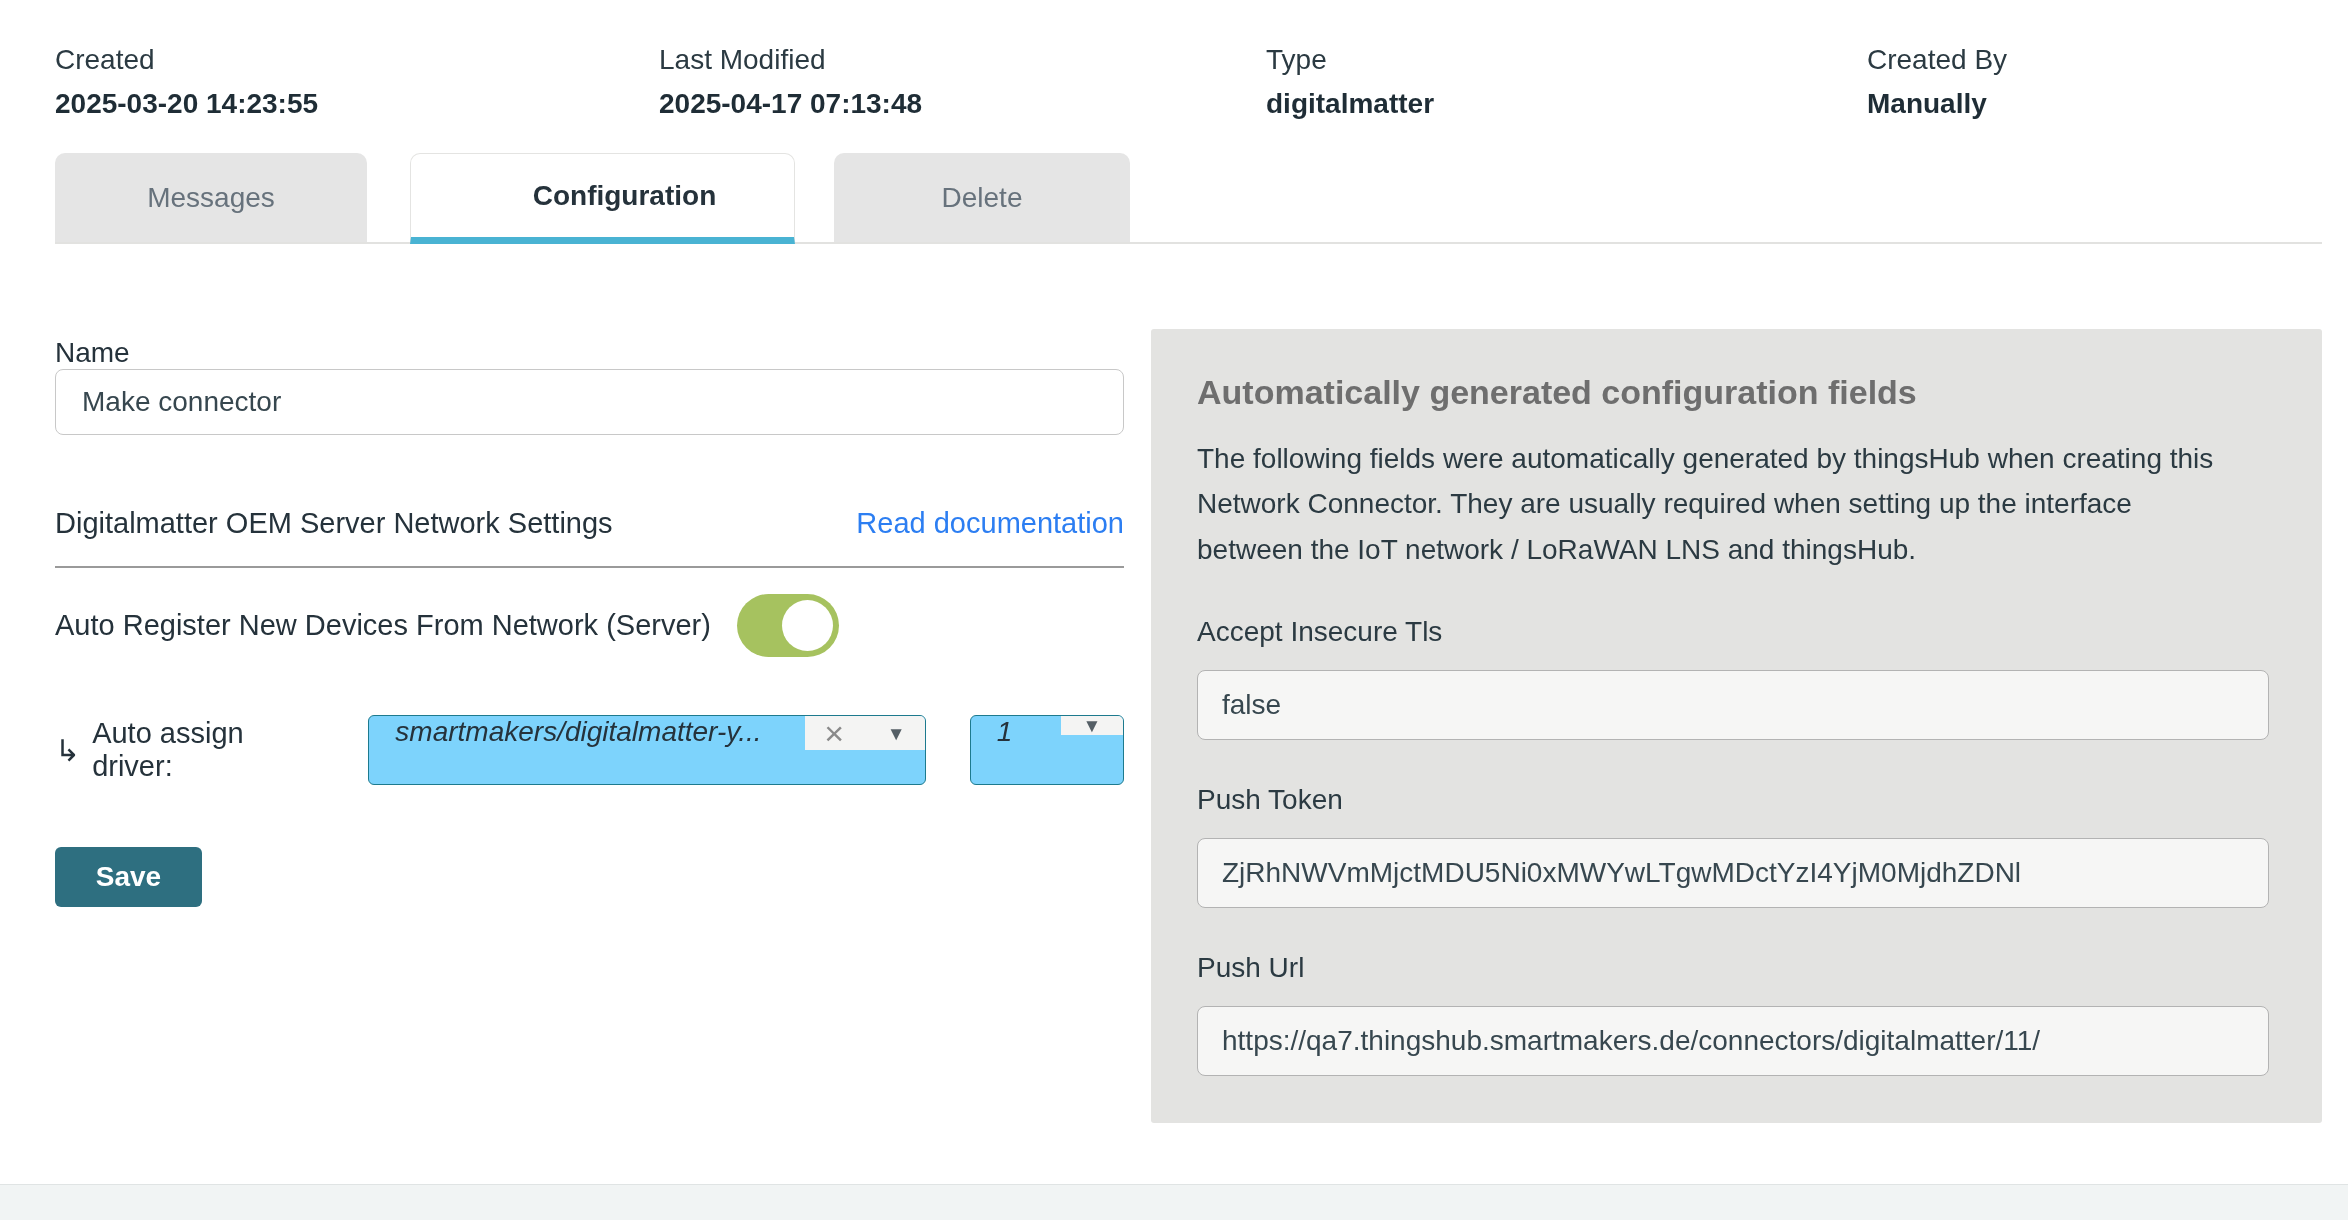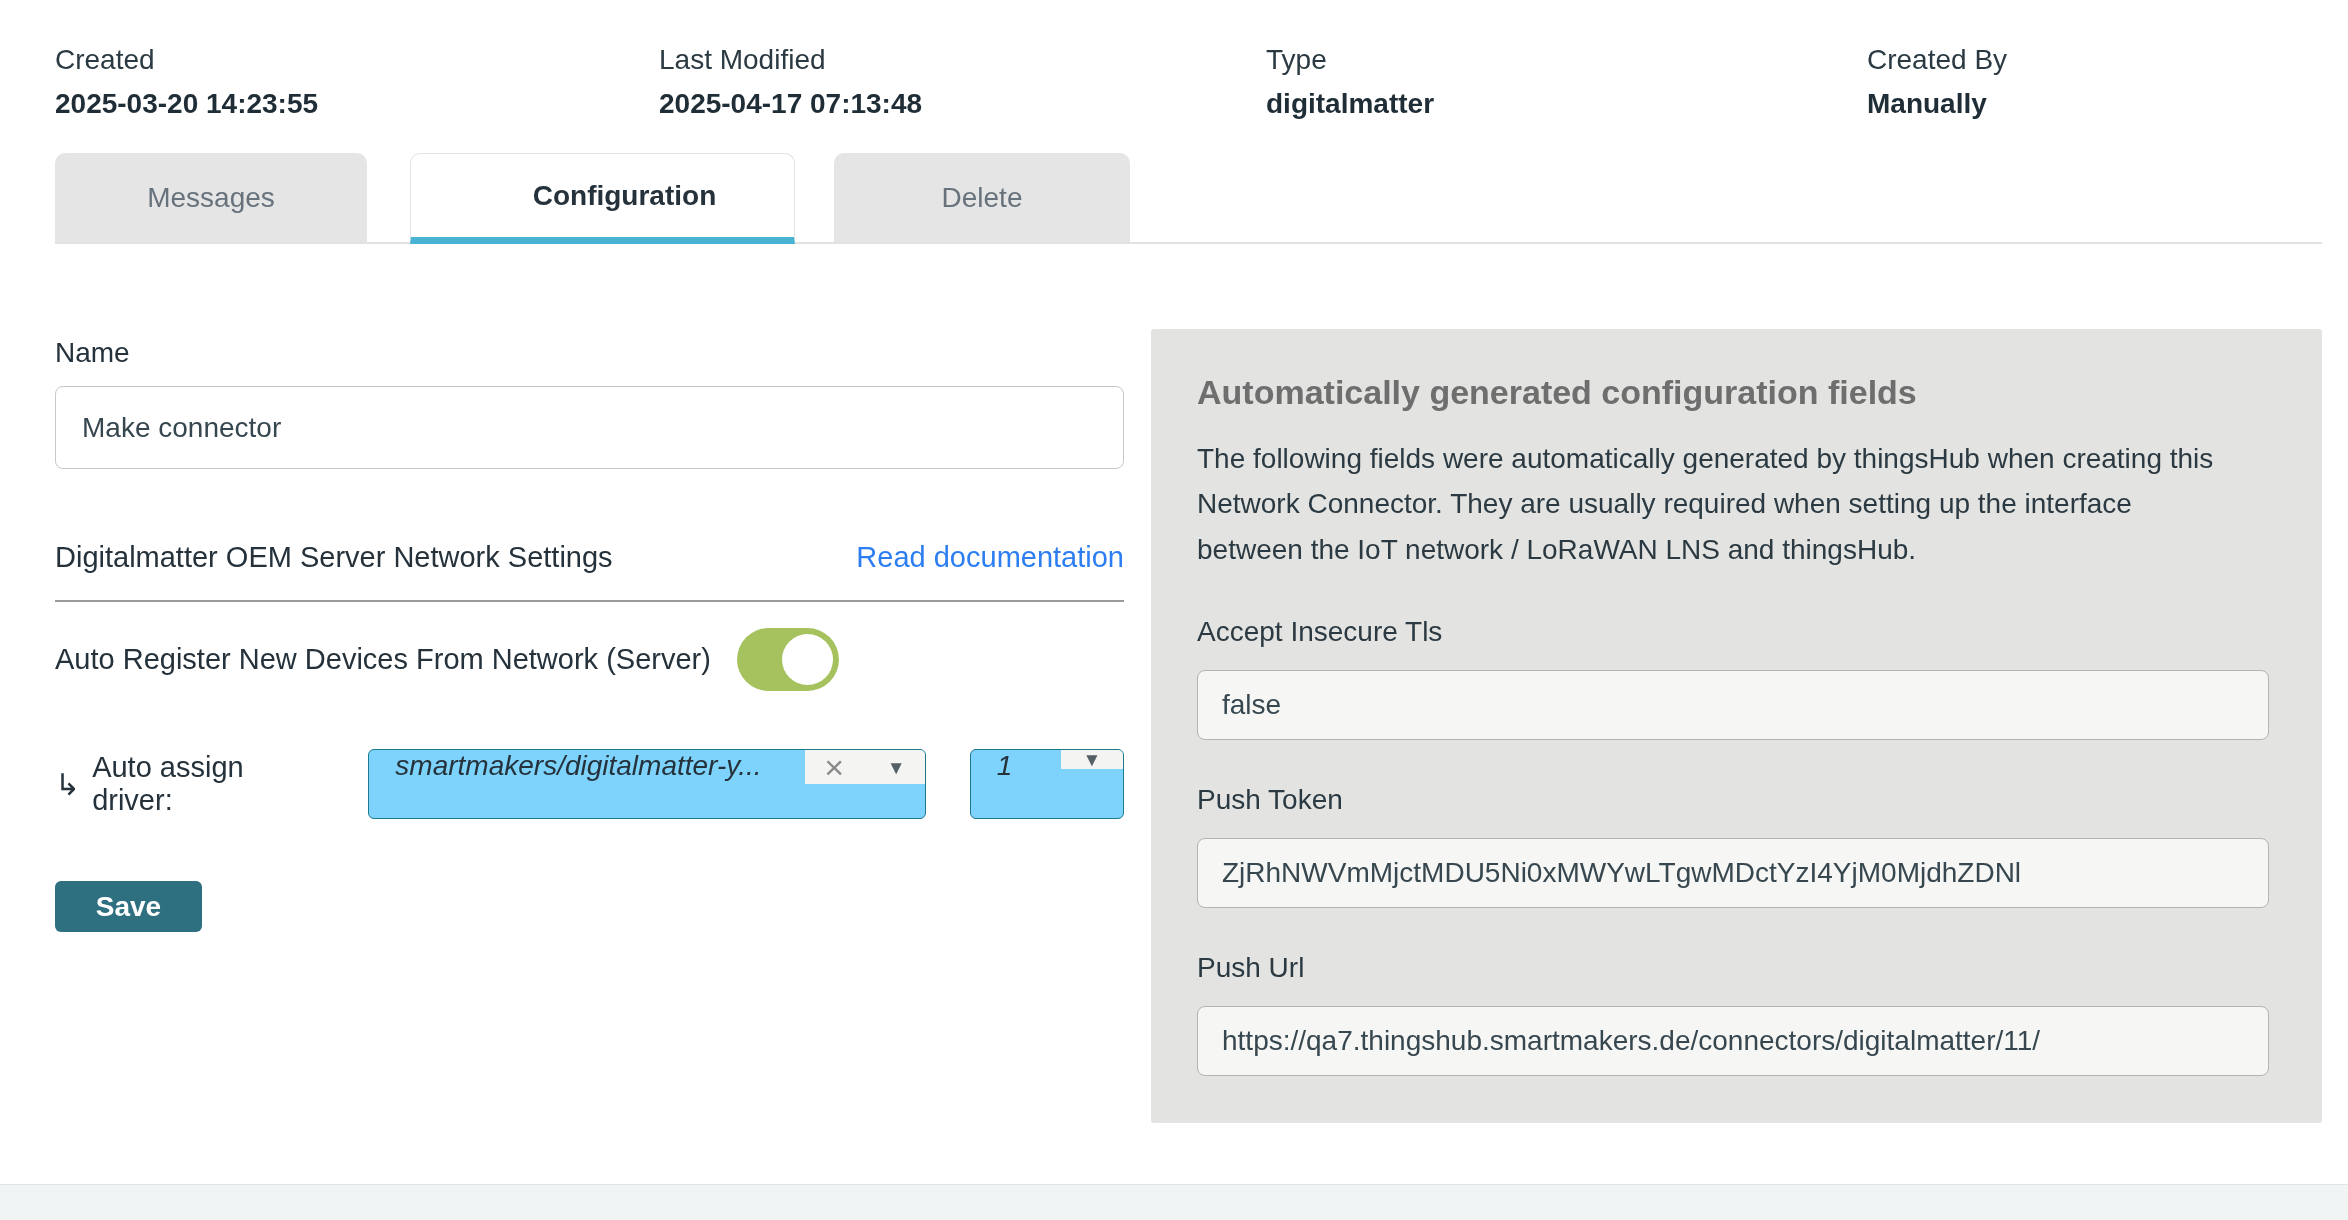--- a/index.html
+++ b/index.html
@@ -37,21 +37,21 @@
     background: #ffffff; border: 1px solid #e4e4e2;
     border-bottom: 7px solid #49b3d3;
     font-weight: bold; color: #25323b; padding-left: 44px;
   }
   .tab-delete { width: 296px; margin-left: 15px; }
 
   
   .left-col { position: absolute; left: 55px; top: 337px; width: 1069px; }
   .field-label { font-size: 28px; color: #25323b; }
   .name-input {
-    margin-top: 17px; width: 1069px; height: 83px;
+    width: 1069px; height: 66px;
     border: 1px solid #c8c8c8; border-radius: 8px;
     font-family: "Liberation Sans", sans-serif;
     font-size: 28px; color: #37474f; padding: 0 26px; background: #ffffff;
     outline: none;
   }
   .section-row {
     margin-top: 72px; display: flex; justify-content: space-between; align-items: baseline;
   }
   .section-title { font-size: 29px; color: #25323b; }
   .doc-link { font-size: 29px; color: #2c7ef2; text-decoration: none; cursor: pointer; }
@@ -84,21 +84,21 @@
   .select-controls {
     background: #f4f4f3; display: flex; align-items: center;
     justify-content: space-evenly;
   }
   .select-driver .select-controls { width: 120px; }
   .select-version .select-controls { width: 62px; }
   .clear-icon { font-size: 34px; color: #8a8a8a; line-height: 1; cursor: pointer; }
   .caret-icon { font-size: 19px; color: #555f66; line-height: 1; }
 
   .save-button {
-    margin-top: 62px; width: 147px; height: 51px;
+    margin-top: 62px; width: 147px; height: 60px;
     background: #2e6f80; border: none; border-radius: 6px;
     color: #ffffff; font-weight: bold; font-size: 28px;
     font-family: "Liberation Sans", sans-serif; cursor: pointer;
   }
 
   
   .auto-panel {
     position: absolute; left: 1151px; top: 329px; width: 1171px; height: 794px;
     background: #e3e3e1; border-radius: 3px; padding: 44px 46px;
   }

